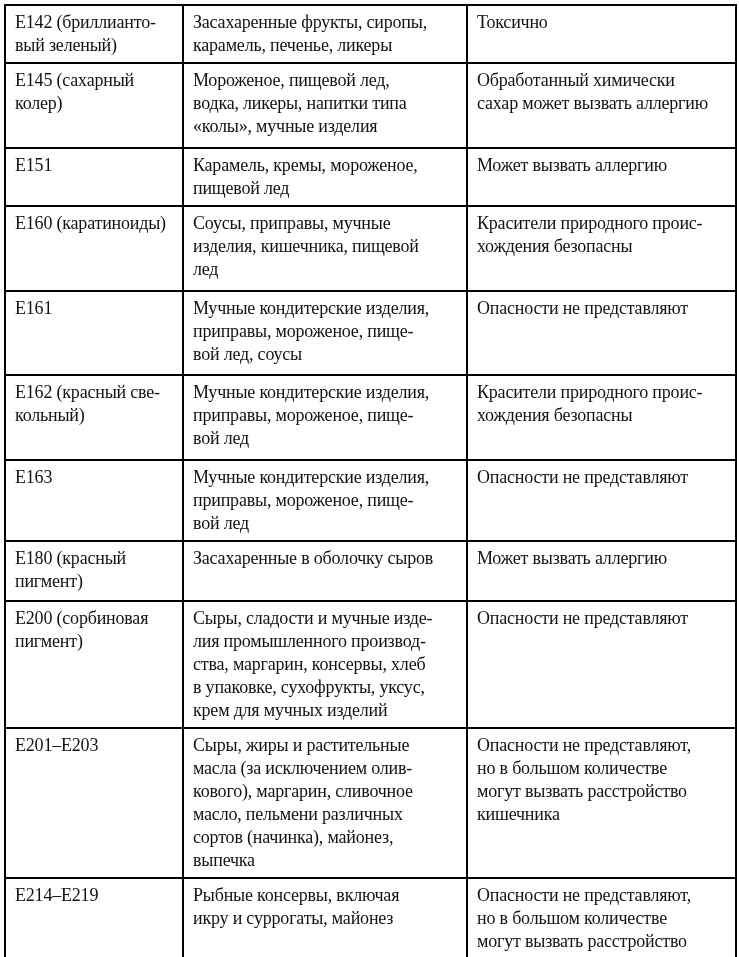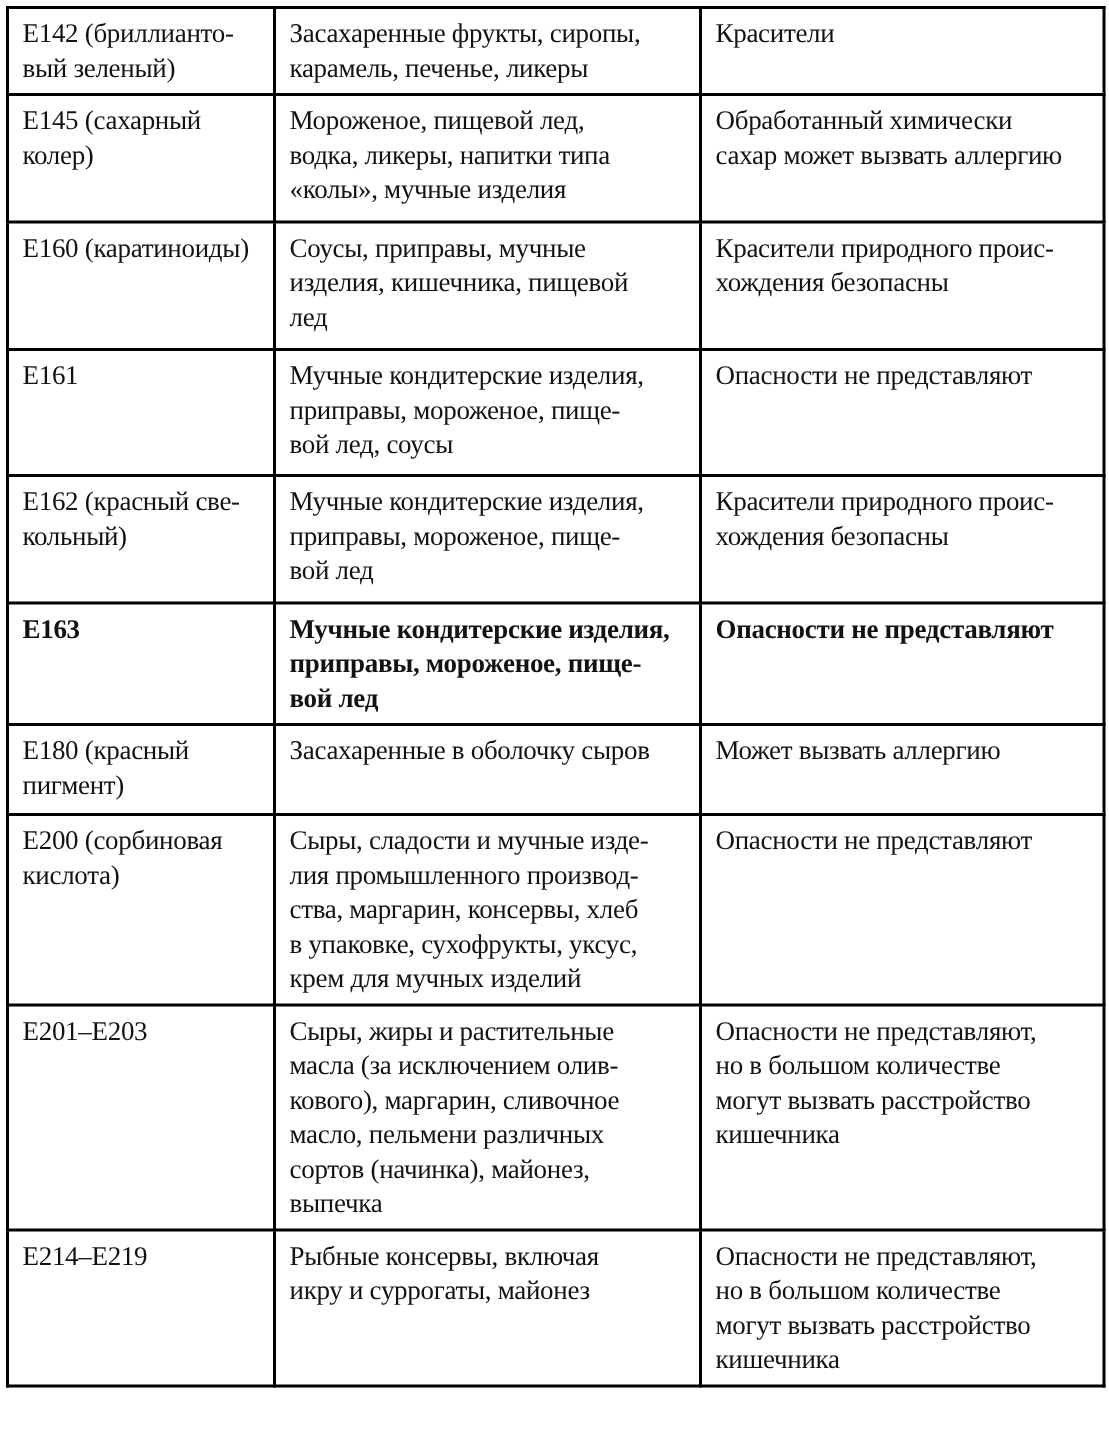--- a/index.html
+++ b/index.html
@@ -33,51 +33,57 @@
   col.c-code    { width: 178px; }
   col.c-product { width: 284px; }
   col.c-effect  { width: 269px; }
 
   tr.r1  { height: 57px;  }
   tr.r2  { height: 85px;  }
   tr.r3  { height: 56px;  }
   tr.r4  { height: 85px; margin-left: 28px;  }
   tr.r5  { height: 84px; padding-left: 38px;  }
   tr.r6  { height: 85px; margin-left: 44px;  }
-  tr.r7  { height: 80px; font-weight: bold;  }
+  tr.r7  { height: 80px;  }
   tr.r8  { height: 60px;  }
   tr.r9  { height: 124px; }
   tr.r10 { height: 150px; padding-left: 44px; }
   tr.r11 { height: 96px;  }
 </style>
 </head>
 <body>
 
 <table class="additives">
   <colgroup>
     <col class="c-code">
     <col class="c-product">
     <col class="c-effect">
   </colgroup>
   <tbody>
     <tr class="r1">
       <td>Е142 (бриллианто-
 вый зеленый)</td>
       <td>Засахаренные фрукты, сиропы,
 карамель, печенье, ликеры</td>
-      <td>Красители</td>
+      <td>Токсично</td>
     </tr>
     <tr class="r2">
       <td>Е145 (сахарный
 колер)</td>
       <td>Мороженое, пищевой лед,
 водка, ликеры, напитки типа
 «колы», мучные изделия</td>
       <td>Обработанный химически
 сахар может вызвать аллергию</td>
+    </tr>
+    <tr class="r3">
+      <td>Е151</td>
+      <td>Карамель, кремы, мороженое,
+пищевой лед</td>
+      <td>Может вызвать аллергию</td>
     </tr>
     <tr class="r4">
       <td>Е160 (каратиноиды)</td>
       <td>Соусы, приправы, мучные
 изделия, кишечника, пищевой
 лед</td>
       <td>Красители природного проис-
 хождения безопасны</td>
     </tr>
     <tr class="r5">
@@ -104,21 +110,21 @@
       <td>Опасности не представляют</td>
     </tr>
     <tr class="r8">
       <td>Е180 (красный
 пигмент)</td>
       <td>Засахаренные в оболочку сыров</td>
       <td>Может вызвать аллергию</td>
     </tr>
     <tr class="r9">
       <td>Е200 (сорбиновая
-кислота)</td>
+пигмент)</td>
       <td>Сыры, сладости и мучные изде-
 лия промышленного производ-
 ства, маргарин, консервы, хлеб
 в упаковке, сухофрукты, уксус,
 крем для мучных изделий</td>
       <td>Опасности не представляют</td>
     </tr>
     <tr class="r10">
       <td>Е201–Е203</td>
       <td>Сыры, жиры и растительные

